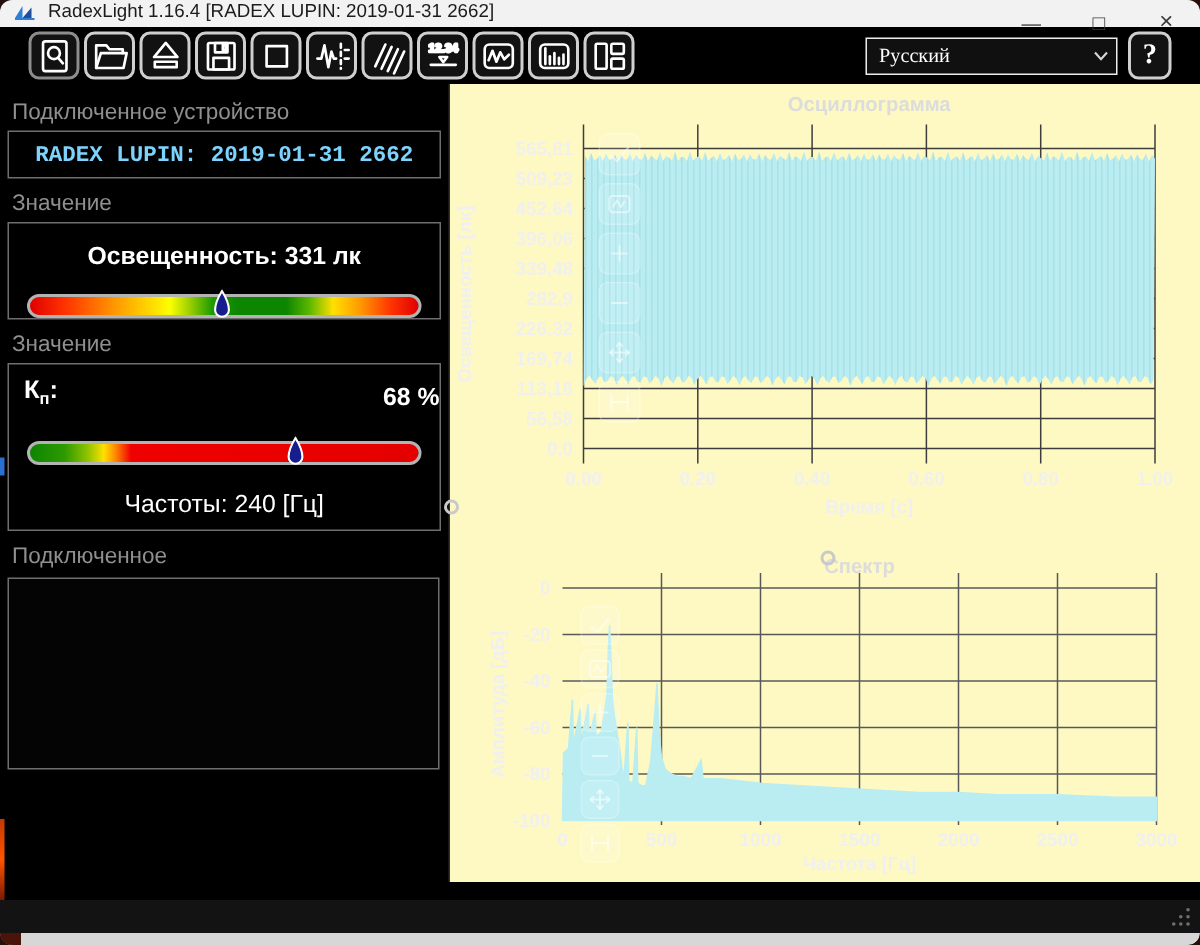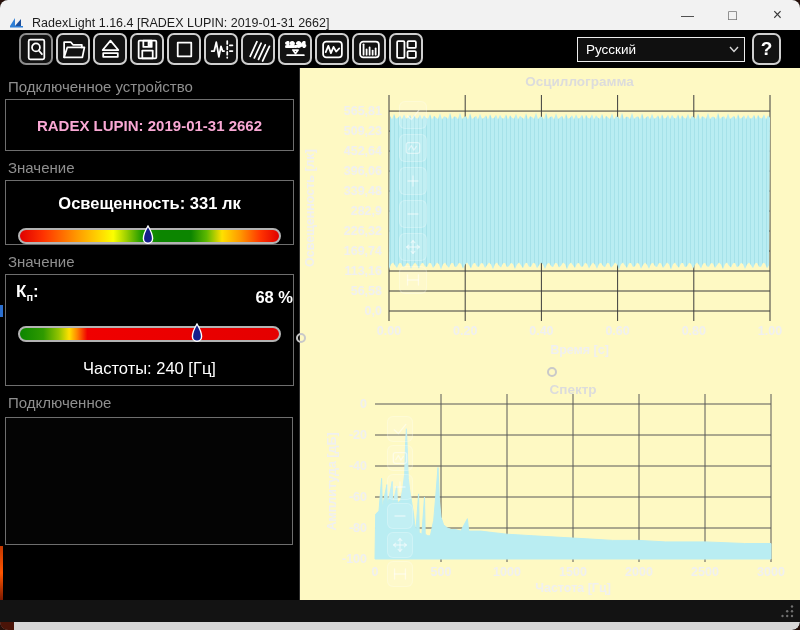--- a/index.html
+++ b/index.html
@@ -1,42 +1,42 @@
 <!DOCTYPE html>
 <html><head>
 <meta charset="utf-8">
 <style>
   html,body{margin:0;padding:0;background:#26100a;font-family:"Liberation Sans","DejaVu Sans",sans-serif;}
   .window{position:relative;width:800px;height:630px;background:#000;overflow:hidden;border-radius:8px;}
   
-  .titlebar{height:30px;background:#f2f2f2;display:flex;align-items:flex-end;padding-left:9px;}
+  .titlebar{height:18px;background:#f2f2f2;display:flex;align-items:flex-start;padding-left:9px;}
   .app-icon{width:16px;height:16px;flex:0 0 auto;}
   .title{font-size:12.5px;color:#1c1c1c;margin-left:7px;flex:1;white-space:nowrap;}
   .win-controls{display:flex;height:30px;}
   .win-btn{width:45px;height:30px;display:flex;align-items:center;justify-content:center;color:#3a3a3a;font-size:13px;cursor:default;}
   .win-btn.max{font-size:14px;}
   .win-btn.close{font-size:16px;}
   
   .toolbar{height:38px;background:#000;display:flex;align-items:center;padding:0 19px;}
   .tb-group{display:flex;align-items:center;}
   .tb-btn{width:34px;height:32px;border:2px solid #cfcfcf;border-radius:7px;background:#121212;display:flex;align-items:center;justify-content:center;margin-right:3px;box-sizing:border-box;}
   .tb-btn:first-child{border-color:#8d8d8d;}
   .tb-btn svg{width:25px;height:25px;}
   .tb-btn svg *{stroke:#fff;stroke-width:1.7;fill:none;stroke-linejoin:round;stroke-linecap:round;}
-  .toolbar-right{margin-left:auto;display:flex;align-items:center;gap:7px;}
+  .toolbar-right{margin-left:auto;display:flex;align-items:center;gap:7px;font-family:Liberation Serif, serif;}
   .lang-select{width:168px;height:25px;background:#101010;border:1px solid #ededed;color:#fff;font-size:13.5px;display:flex;align-items:center;padding:0 3px 0 8px;box-sizing:border-box;}
   .lang-select svg{margin-left:auto;width:14px;height:14px;}
   .lang-select svg *{stroke:#d7d7d7;stroke-width:1.4;fill:none;}
   .help-btn{width:29px;height:32px;border:2px solid #cfcfcf;border-radius:7px;background:#121212;color:#fff;font-size:19px;font-weight:bold;display:flex;align-items:center;justify-content:center;box-sizing:border-box;}
   
   .main{display:flex;height:532px;position:relative;}
   .left-panel{width:300px;box-sizing:border-box;border-right:1px solid #2e2e2e;padding-top:2px;background:#000;}
   .section-title{color:#8f8f8f;font-size:15px;padding:8px 8px 4px;}
   .panel-box{border:1px solid #6e6e6e;margin:0 5px;background:#000;box-sizing:border-box;}
-  .device-box{height:52px;display:flex;align-items:center;justify-content:center;color:#f9a8d4;font-weight:bold;font-size:15px;}
+  .device-box{height:32px;display:flex;align-items:center;justify-content:center;color:#7dd3fc;font-weight:bold;font-size:15px;font-family:Liberation Mono, monospace;}
   .value-box{height:65px;}
   .reading{text-align:center;font-weight:bold;font-size:16.5px;color:#fff;padding-top:13px;}
   .grad-wrap{position:relative;margin:15px 12px 0;height:16px;}
   .grad-bar{height:12px;border:2px solid #b3b3b3;border-radius:8px;}
   .grad-bar.lux{background:linear-gradient(90deg,#e00000 0%,#ff3300 9%,#ff9900 22%,#ffe000 32%,#fcff00 36%,#9ed000 41%,#1d9a00 47%,#0c8500 54%,#0c8500 66%,#5cb800 72%,#ffe000 78%,#ff9900 85%,#ff3300 93%,#e00000 100%);}
   .grad-bar.kp{background:linear-gradient(90deg,#0c8500 0%,#2f9a00 9%,#93c400 15%,#ffe000 19%,#ff8800 22%,#f00000 26%,#e40000 100%);}
   .marker{position:absolute;top:-3px;width:12px;height:22px;margin-left:-6px;}
   .pulse-box{height:112px;position:relative;}
   .kp-label{position:absolute;left:10px;top:7px;color:#fff;font-weight:bold;font-size:17px;}
   .kp-label sub{font-size:11px;}

